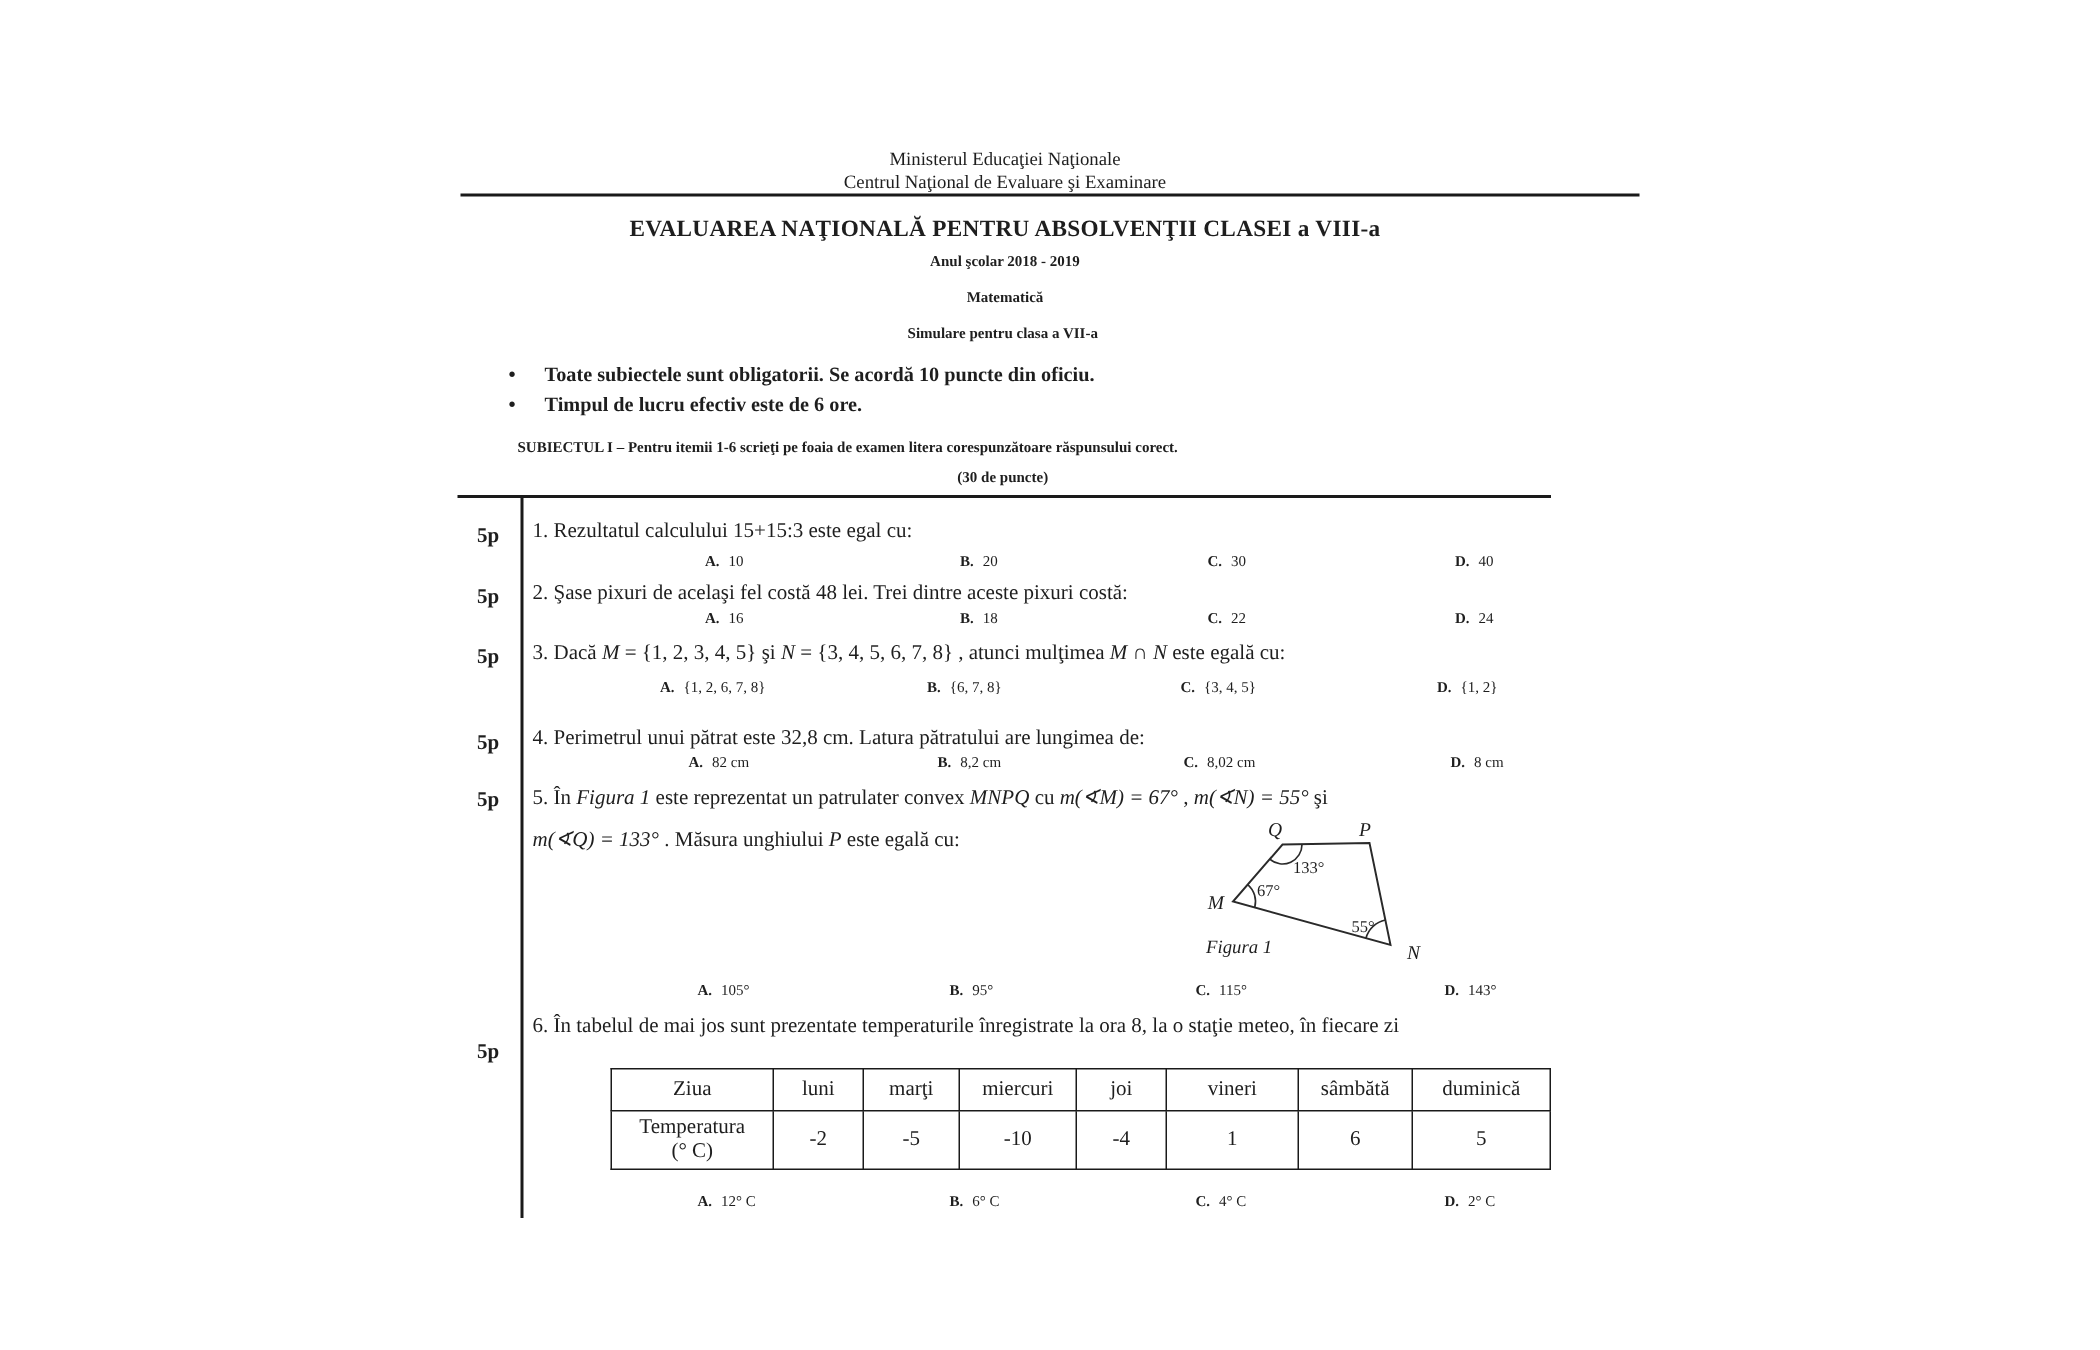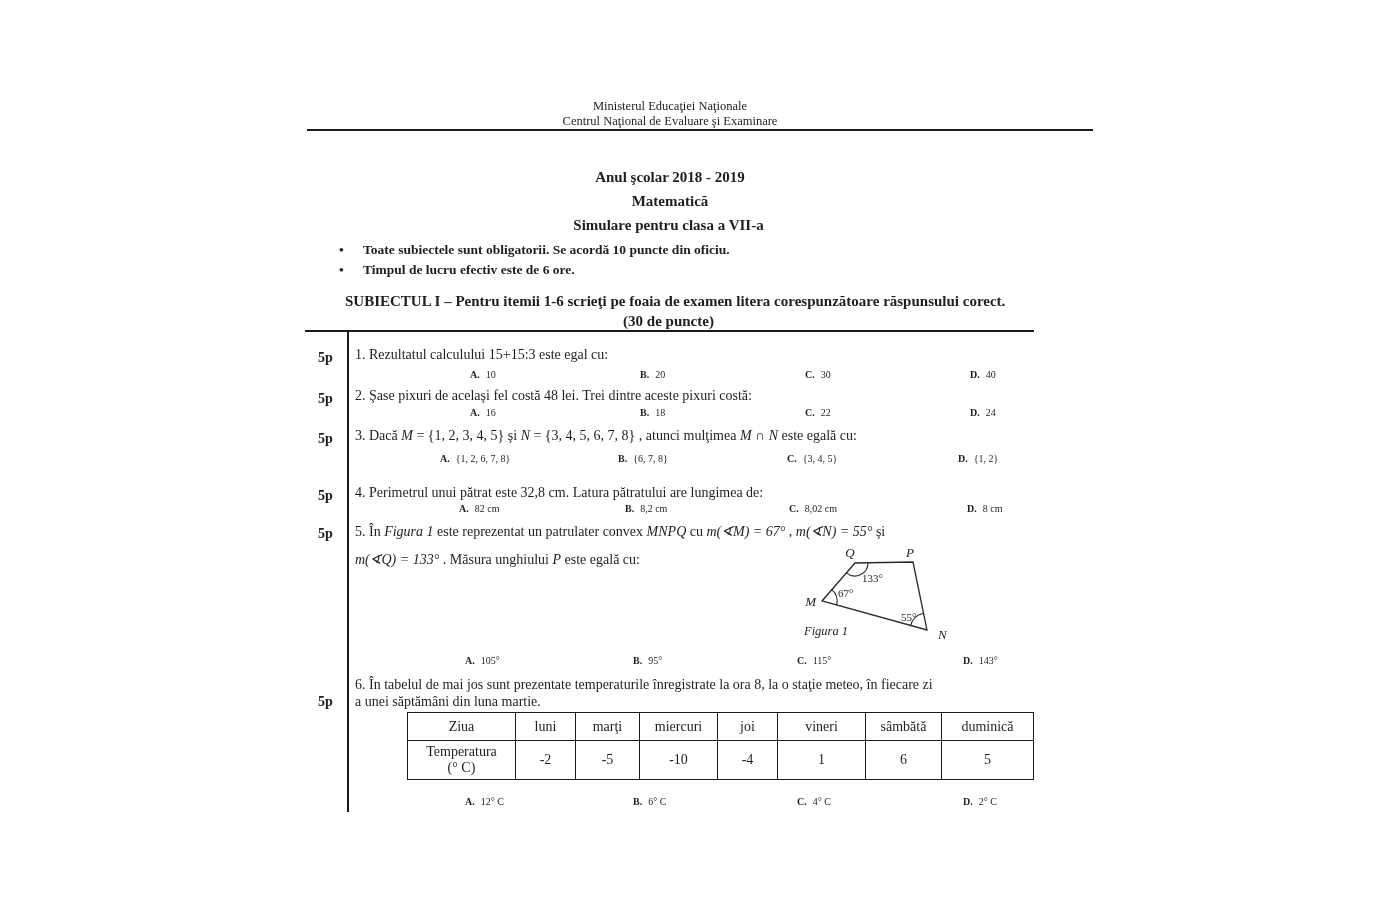--- a/index.html
+++ b/index.html
@@ -5,21 +5,21 @@
   html,body{margin:0;padding:0;background:#ffffff;}
   body{width:1400px;height:900px;position:relative;overflow:hidden;
        font-family:"Liberation Serif","DejaVu Serif",serif;color:#1e1e1e;}
   .page{position:absolute;left:305px;top:95px;width:790px;height:760px;}
   .abs{position:absolute;}
   .c{text-align:center;width:730px;left:0;}
   .r{text-align:center;width:727px;left:0;}
   .b{font-weight:bold;}
   .sm{font-size:12.5px;line-height:15px;}
   .t1{font-size:15.5px;letter-spacing:.2px;}
-  .t2{font-size:15px;}
+  .t2{font-size:10px;}
   .rule{background:#1a1a1a;height:2px;}
   .vline{background:#1a1a1a;width:2px;}
   .pts{font-size:14px;font-weight:bold;left:13px;}
   .qtext{left:50px;width:695px;font-size:14px;white-space:nowrap;}
   .optrow{left:50px;width:695px;height:18px;}
   .opt{position:absolute;top:0;font-size:10px;white-space:nowrap;}
   .ol{font-weight:bold;}
   .ov{margin-left:6px;}
   .it{font-style:italic;}
   .math{font-style:italic;}
@@ -34,20 +34,21 @@
 </style>
 </head>
 <body>
 
 <div class="page">
 
   <div class="abs c sm" style="top:4px;">Ministerul Educaţiei Naţionale</div>
   <div class="abs c sm" style="top:19px;">Centrul Naţional de Evaluare şi Examinare</div>
   <div class="abs rule" style="top:34px;left:2px;width:786px;"></div>
 
+  <div class="abs c b t1" style="top:49px;">EVALUAREA NAŢIONALĂ PENTRU ABSOLVENŢII CLASEI a VIII-a</div>
   <div class="abs c b t2" style="top:74px;">Anul şcolar 2018 - 2019</div>
   <div class="abs c b t2" style="top:98px;">Matematică</div>
   <div class="abs r b t2" style="top:122px;">Simulare pentru clasa a VII-a</div>
 
   <div class="abs b" style="top:147px;left:34px;font-size:13.5px;">•</div>
   <div class="abs b" style="top:147px;left:58px;font-size:13.5px;">Toate subiectele sunt obligatorii. Se acordă 10 puncte din oficiu.</div>
   <div class="abs b" style="top:167px;left:34px;font-size:13.5px;">•</div>
   <div class="abs b" style="top:167px;left:58px;font-size:13.5px;">Timpul de lucru efectiv este de 6 ore.</div>
 
   <div class="abs b t2" style="top:198px;left:40px;width:690px;">SUBIECTUL I – Pentru itemii 1-6 scrieţi pe foaia de examen litera corespunzătoare răspunsului corect.</div>
@@ -119,21 +120,20 @@
   </svg>
 
   <div class="abs optrow" style="top:560px;">
     <span class="opt" style="left:110px;"><span class="ol">A.</span><span class="ov">105°</span></span>
     <span class="opt" style="left:278px;"><span class="ol">B.</span><span class="ov">95°</span></span>
     <span class="opt" style="left:442px;"><span class="ol">C.</span><span class="ov">115°</span></span>
     <span class="opt" style="left:608px;"><span class="ol">D.</span><span class="ov">143°</span></span>
   </div>
 
   <div class="abs qtext" style="top:582px;">6. În tabelul de mai jos sunt prezentate temperaturile înregistrate la ora 8, la o staţie meteo, în fiecare zi</div>
-  <div class="abs qtext" style="top:599px;">a unei săptămâni din luna martie.</div>
 
   <table class="temp abs" style="left:102px;top:617px;">
     <colgroup>
       <col style="width:108px;">
         <col style="width:60px;">
         <col style="width:64px;">
         <col style="width:78px;">
       <col style="width:60px;">
         <col style="width:88px;">
         <col style="width:76px;">

